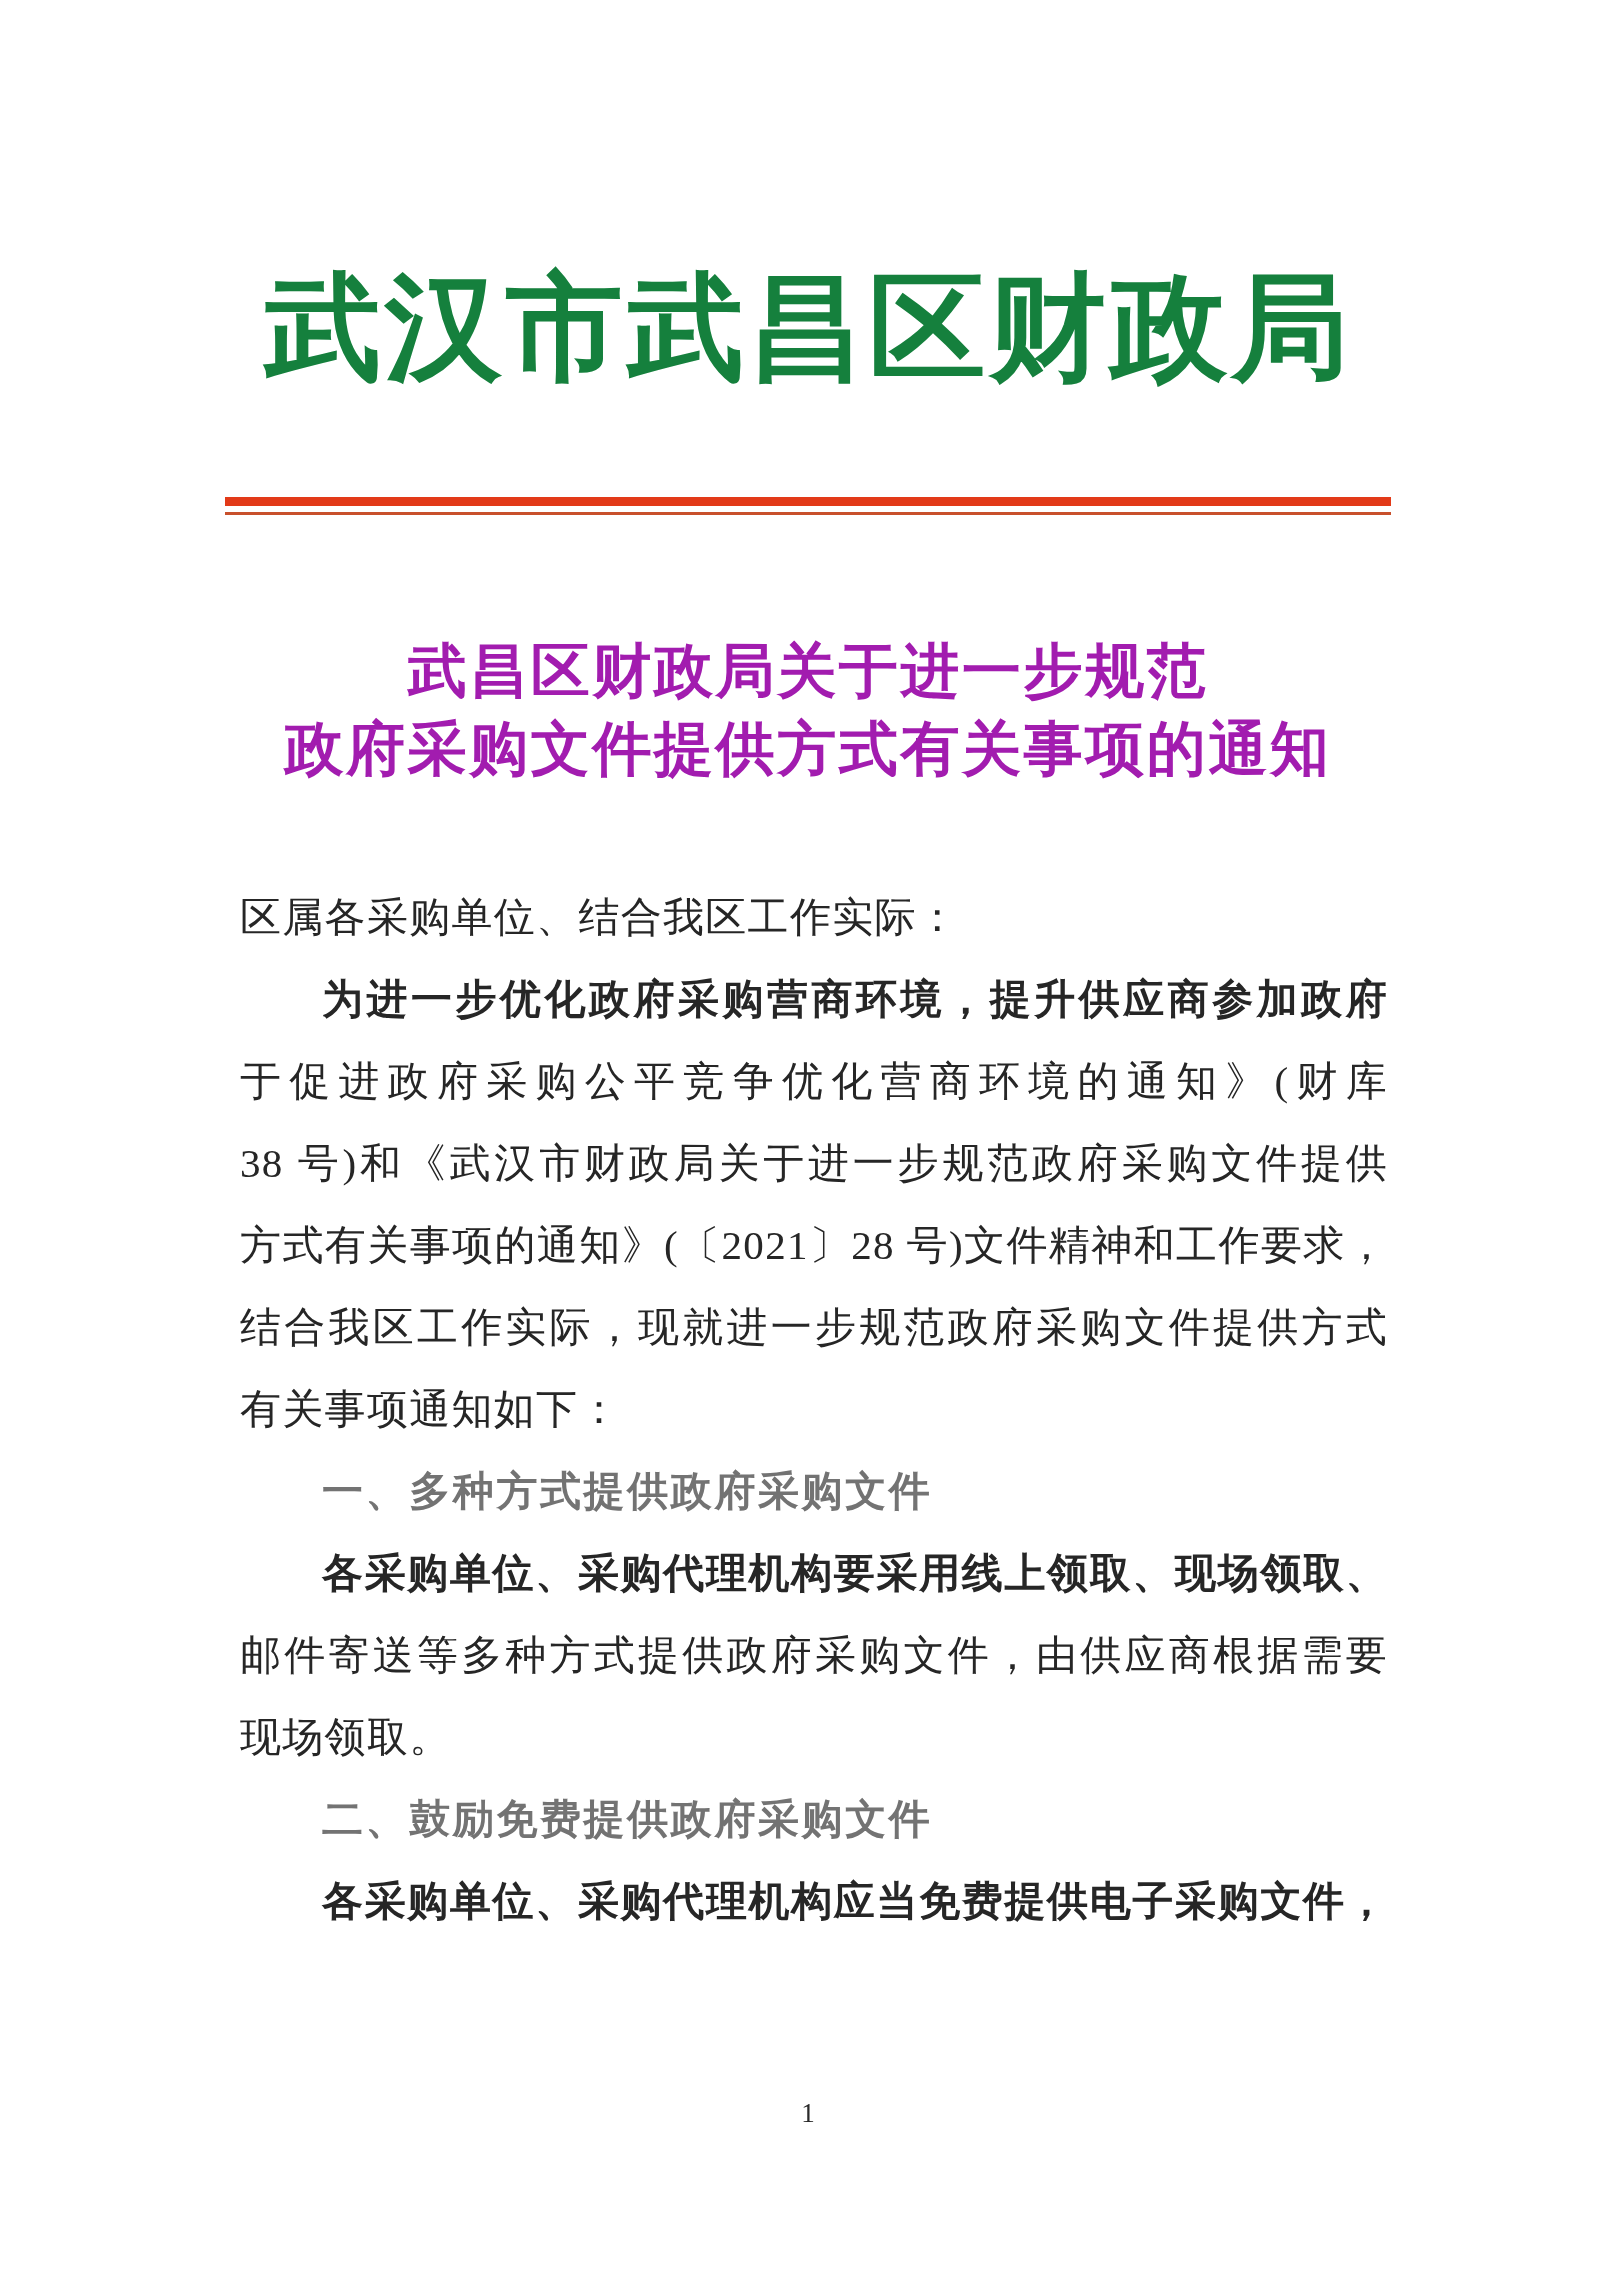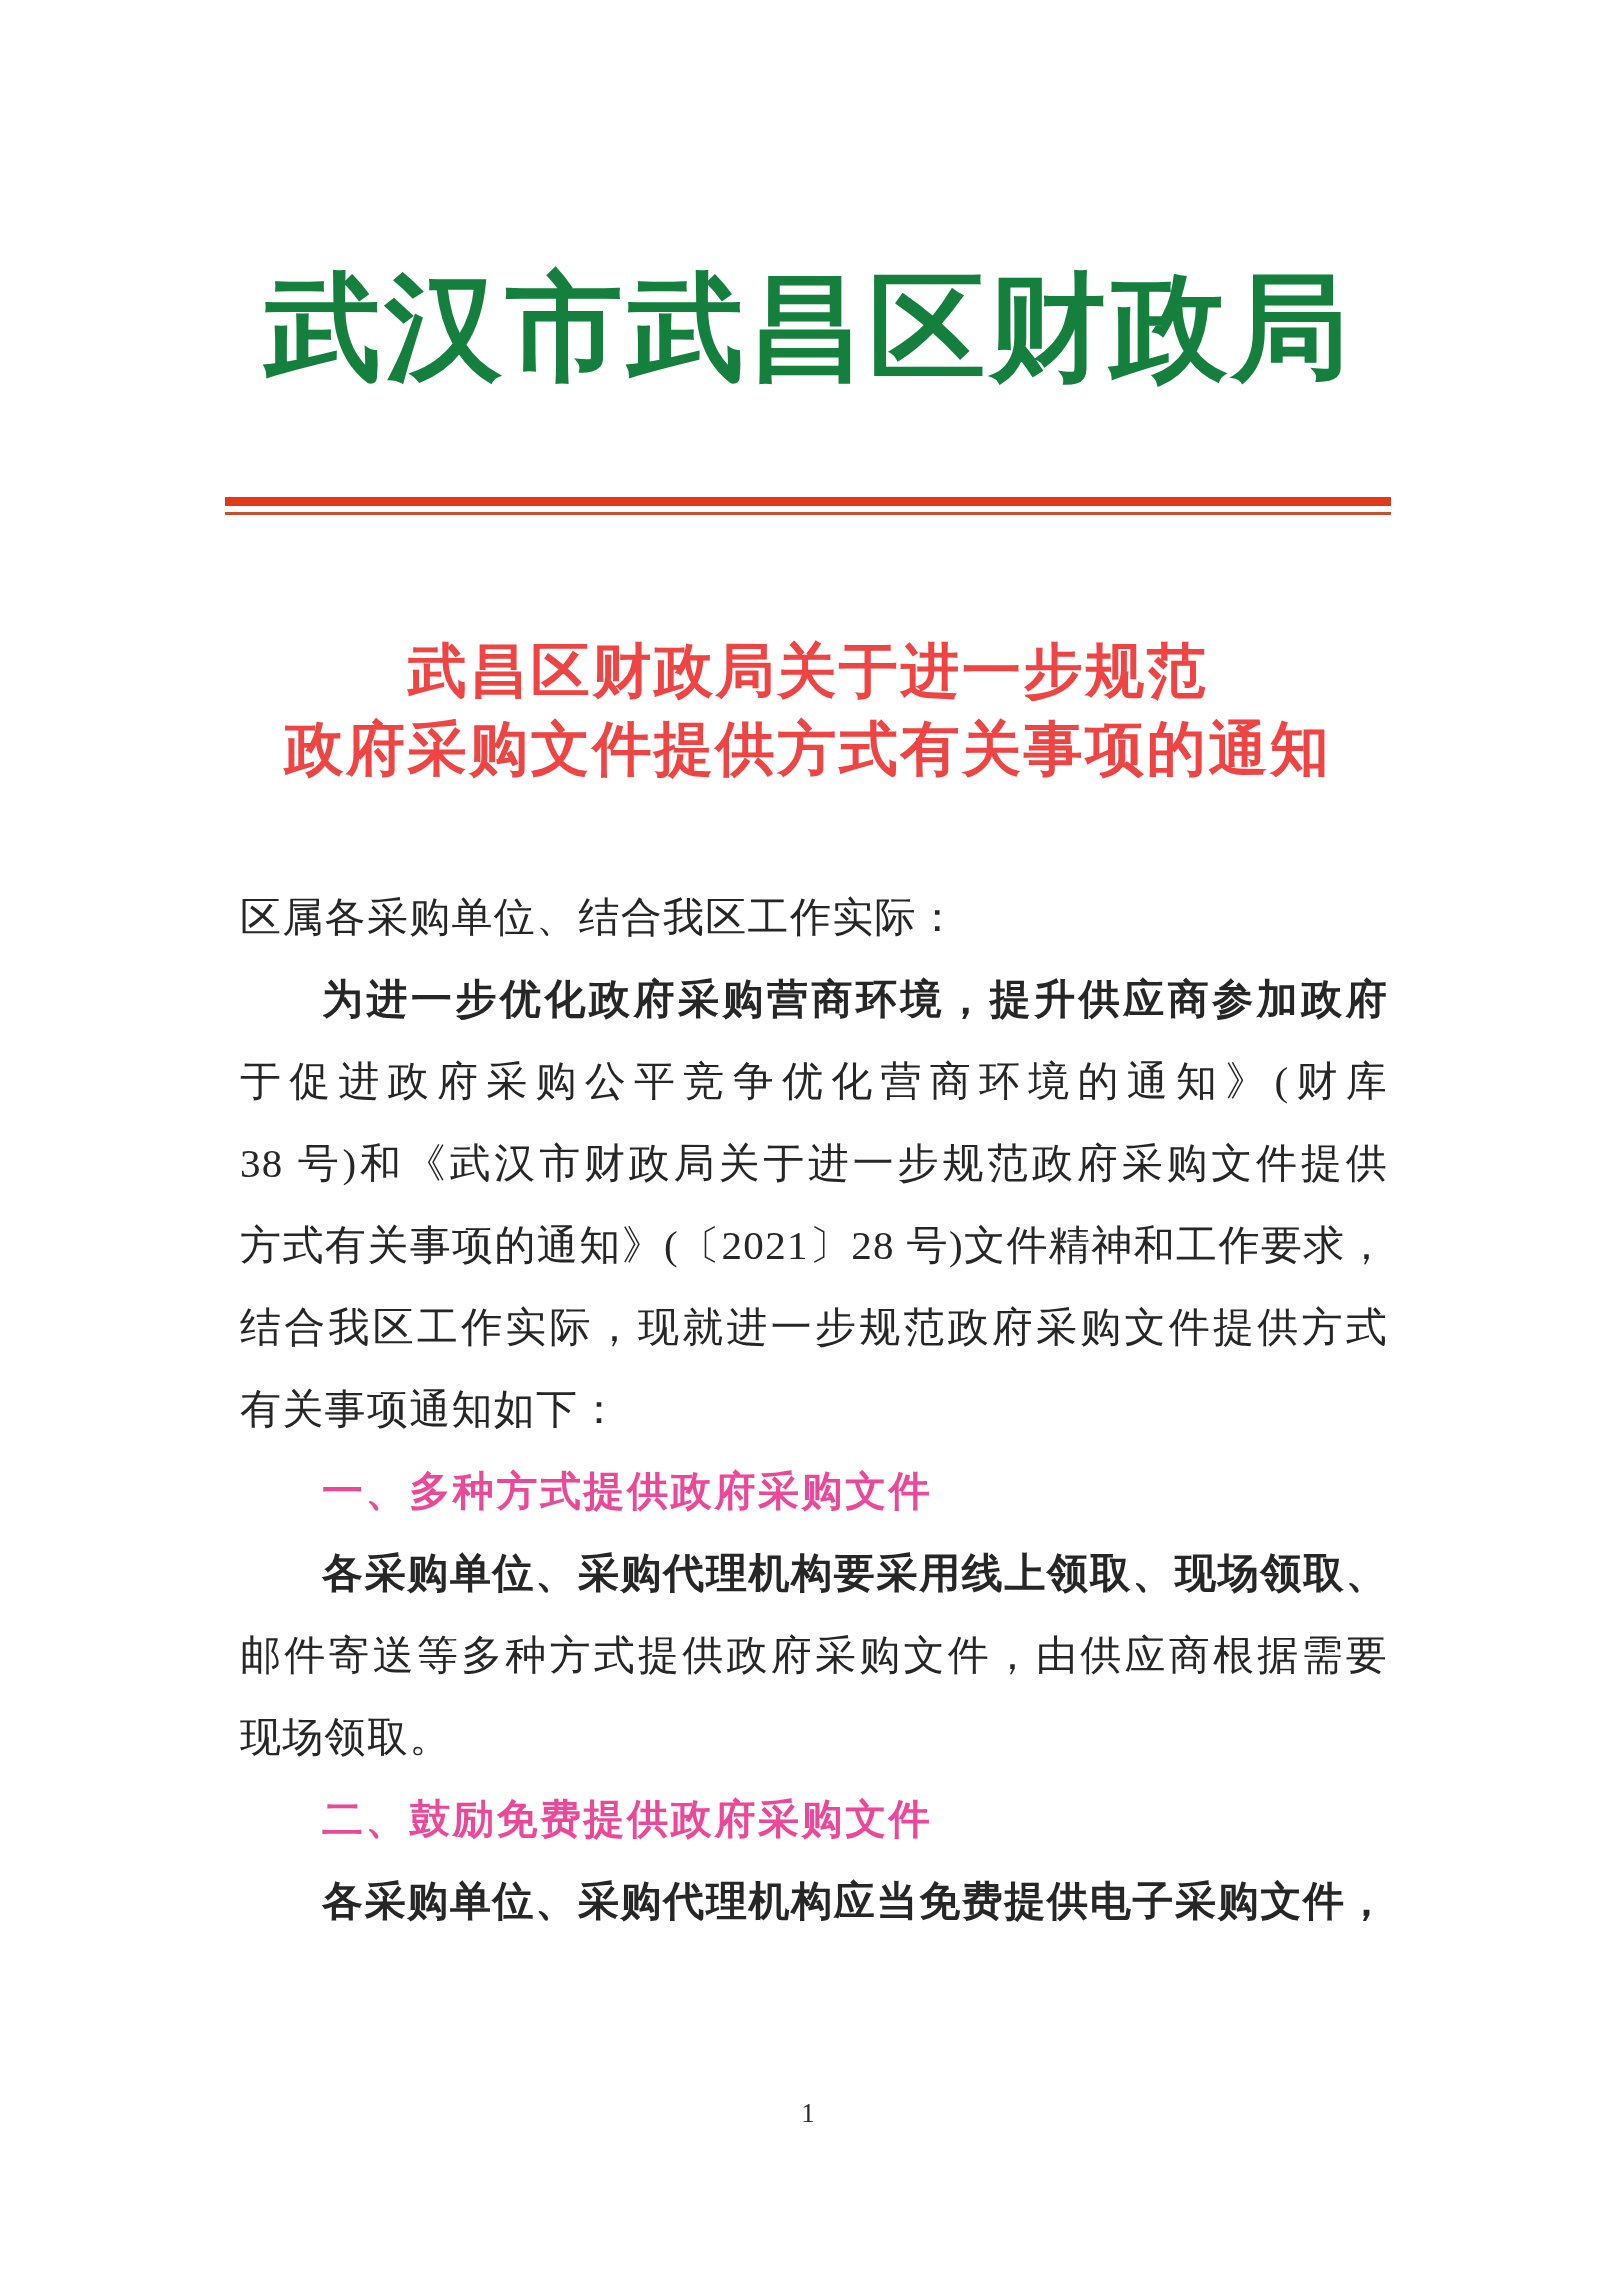--- a/index.html
+++ b/index.html
@@ -43,21 +43,21 @@
   .doc-title {
     position: absolute;
     top: 632px;
     left: 0;
     width: 100%;
     text-align: center;
     font-size: 59px;
     line-height: 78px;
     font-weight: 700;
     letter-spacing: 2.6px;
-    color: #ef4444;
+    color: #a21caf;
   }
 
   
   .body-block {
     position: absolute;
     top: 876px;
     left: 240px;
     width: 1148px;
     font-size: 41px;
     letter-spacing: 1.3px;
@@ -77,21 +77,21 @@
     content: "";
     display: inline-block;
     width: 100%;
     height: 0;
     vertical-align: top;
   }
   .line.indent { text-indent: 82px; font-weight: bold; }
   .line.heading {
     font-family: "Liberation Sans", "DejaVu Sans", sans-serif;
     font-weight: 700;
-    color: #ec4899;
+    color: #737373;
     text-indent: 82px;
     letter-spacing: 2.6px;
   }
 
   
   .page-num {
     position: absolute;
     top: 2097px;
     left: 0;
     width: 100%;

